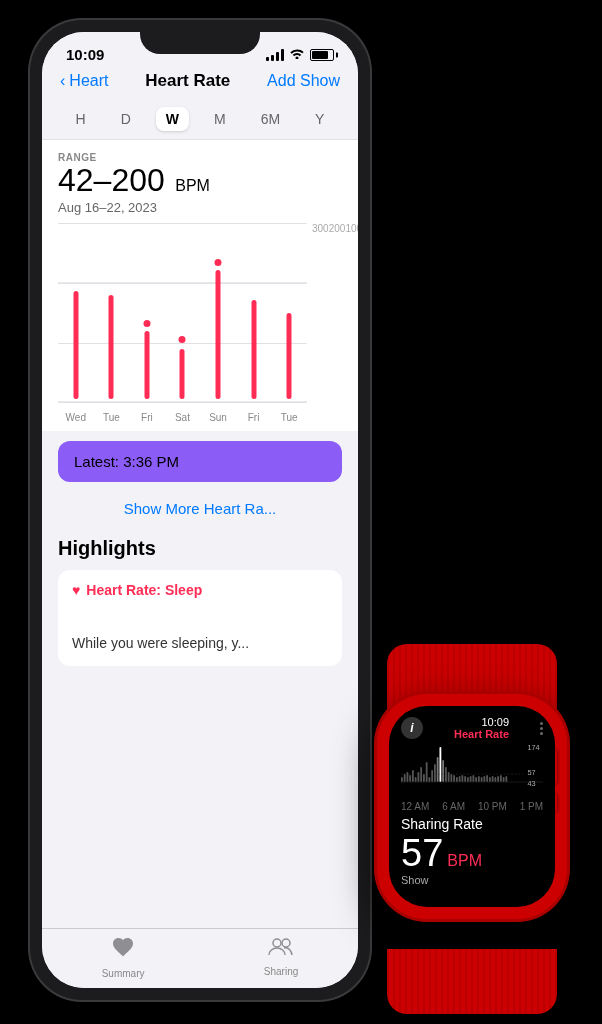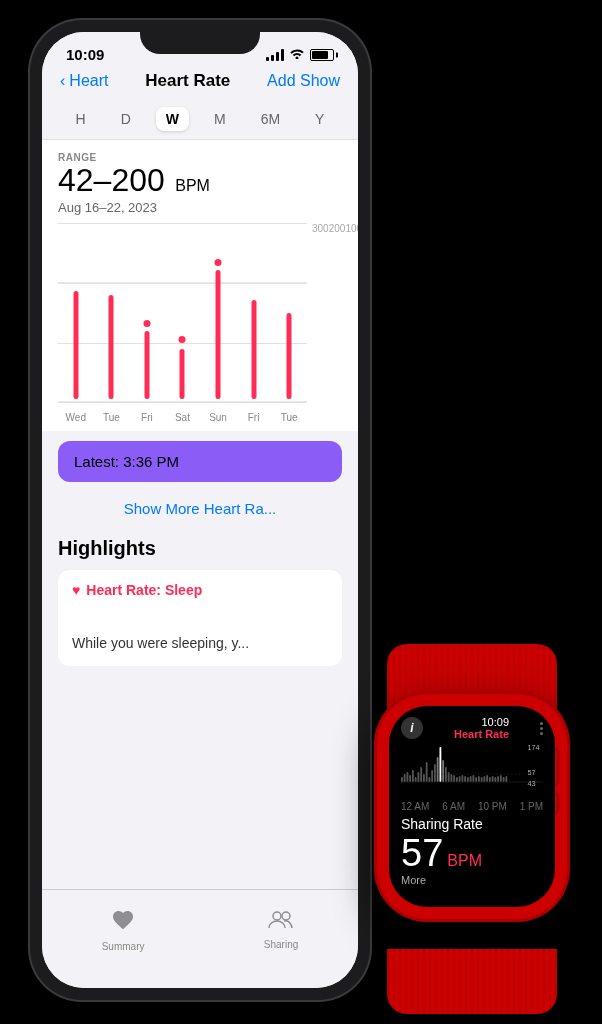--- a/index.html
+++ b/index.html
@@ -340,27 +340,27 @@
       line-height: 1.4;
       margin-top: 36px;
     }
 
     
     .tab-bar {
       position: absolute;
       bottom: 0;
       left: 0;
       right: 0;
-      height: 99px;
+      height: 60px;
       background: rgba(242,242,247,0.95);
       border-top: 0.5px solid #ccc;
       display: flex;
       justify-content: space-around;
       align-items: flex-start;
-      padding-top: 18px;
+      padding-top: 6px;
     }
 
     .tab-item {
       display: flex;
       flex-direction: column;
       align-items: center;
       gap: 3px;
     }
 
     .tab-icon {
@@ -804,20 +804,20 @@
           <span class="watch-time-label">6 AM</span>
           <span class="watch-time-label">10 PM</span>
           <span class="watch-time-label">1 PM</span>
         </div>
 
         <div class="watch-metric-title">Sharing Rate</div>
         <div class="watch-metric-value">
           <span class="watch-big-num">57</span>
           <span class="watch-unit">BPM</span>
         </div>
-        <div class="watch-today">More</div>
+        <div class="watch-today">Show</div>
       </div>
     </div>
 
     <div class="watch-band-bottom"></div>
   </div>
 
 </div>
 
 </body></html>

